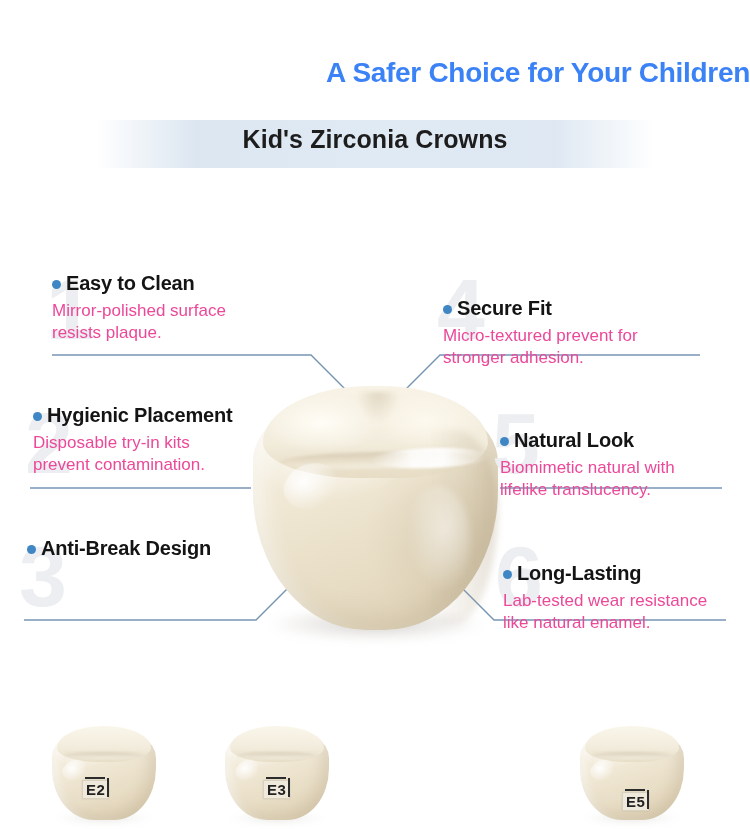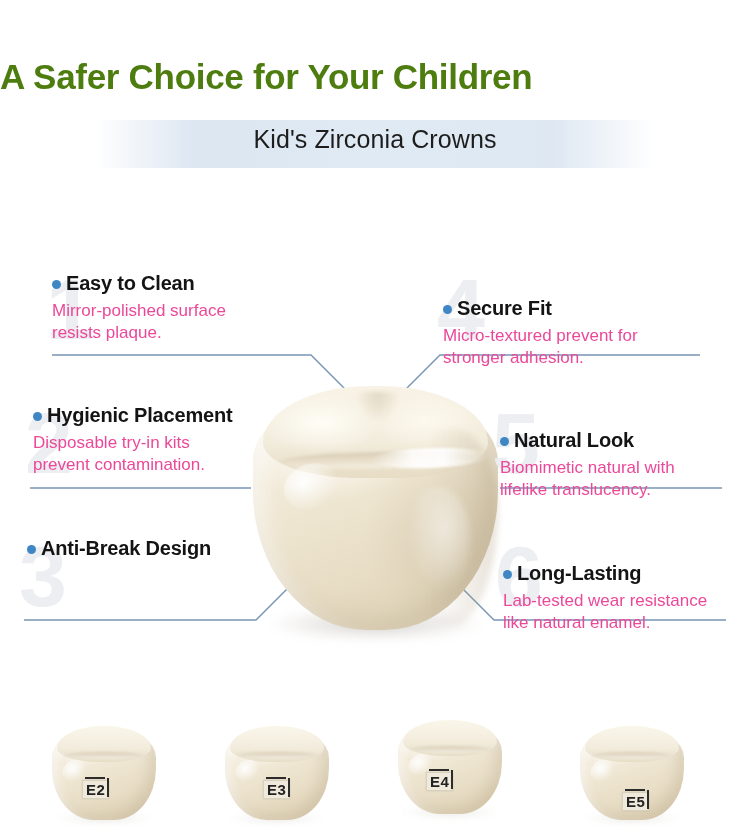--- a/index.html
+++ b/index.html
@@ -10,40 +10,40 @@
     position:relative;
     overflow:hidden;
     -webkit-font-smoothing:antialiased;
   }
 
   
   #header { position:absolute; left:0; top:0; width:750px; height:185px; }
 
   #main-title {
     position:absolute; left:0; top:57px; width:750px;
-    text-align:left;
-    font-size:35px; font-weight:bold;
+    text-align:right;
+    font-size:28px; font-weight:bold;
     letter-spacing:-0.3px;
-    color:#4d7c0f;
+    color:#3b82f6;
     white-space:nowrap;
   }
 
   #subtitle-band {
     position:absolute; left:95px; top:120px; width:560px; height:48px;
     background:linear-gradient(to right,
       rgba(222,232,242,0) 0%,
       rgba(214,226,239,0.85) 18%,
       rgba(222,233,243,0.95) 50%,
       rgba(214,226,239,0.8) 82%,
       rgba(222,232,242,0) 100%);
   }
   #subtitle {
     position:absolute; left:0; top:125px; width:750px;
     text-align:center;
-    font-size:25px; font-weight:normal;
+    font-size:25px; font-weight:bold;
     color:#1d1d1d;
     letter-spacing:0.1px;
     white-space:nowrap;
   }
 
   
   #crown-stage { position:absolute; left:0; top:370px; width:750px; height:300px; }
 
   #crown-shadow {
     position:absolute; left:268px; top:237px; width:215px; height:34px;
@@ -357,28 +357,20 @@
 
   <div class="mini" id="m2">
     <div class="mshadow"></div>
     <div class="mbody"></div>
     <div class="mtop"></div>
     <div class="mgroove"></div>
     <div class="mgloss"></div>
     <div class="label">E3</div>
   </div>
 
-  <div class="mini" id="m3">
-    <div class="mshadow"></div>
-    <div class="mbody"></div>
-    <div class="mtop"></div>
-    <div class="mgroove"></div>
-    <div class="mgloss"></div>
-    <div class="label">E4</div>
-  </div>
 
   <div class="mini" id="m4">
     <div class="mshadow"></div>
     <div class="mbody"></div>
     <div class="mtop"></div>
     <div class="mgroove"></div>
     <div class="mgloss"></div>
     <div class="label">E5</div>
   </div>
 </div>

